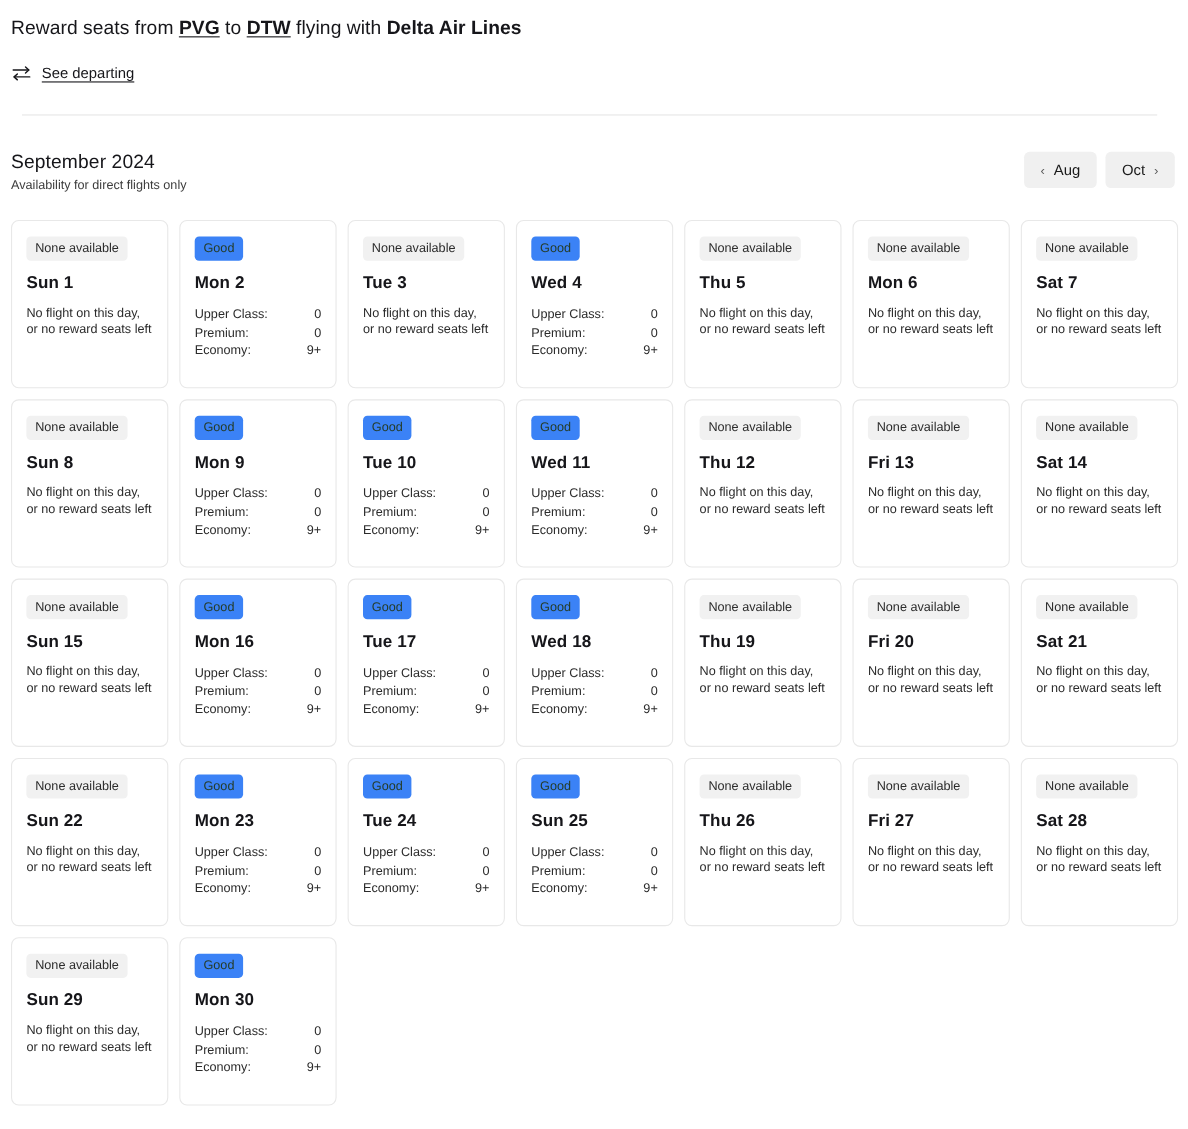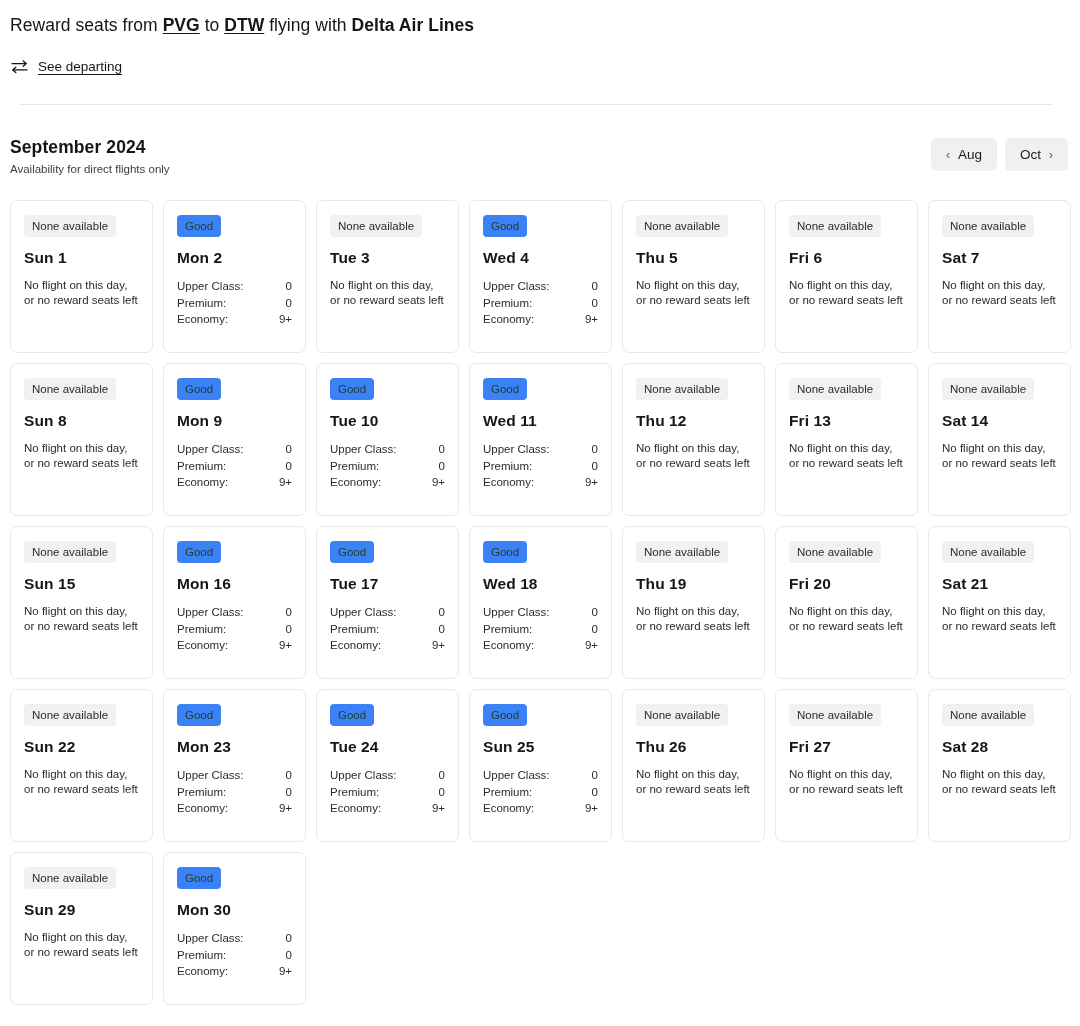--- a/index.html
+++ b/index.html
@@ -72,21 +72,21 @@
 
   
   .month-bar {
     display: flex;
     align-items: flex-start;
     justify-content: space-between;
     padding: 31px 12px 0 10px;
   }
   .month-title {
     font-size: 17.5px;
-    font-weight: 700;
+    font-weight: 400;
     color: #16161a;
     letter-spacing: 0.1px;
     line-height: 22px;
   }
   .month-sub {
     font-size: 11.5px;
     color: #3d3d3d;
     margin-top: 4px;
     line-height: 14px;
   }
@@ -283,21 +283,21 @@
           </div>
         </div>
       </div>
       <div class="day-card">
         <span class="badge none">None available</span>
         <div class="day-label">Thu 5</div>
         <div class="no-flight">No flight on this day, or no reward seats left</div>
       </div>
       <div class="day-card">
         <span class="badge none">None available</span>
-        <div class="day-label">Fri 6</div>
+        <div class="day-label">Mon 6</div>
         <div class="no-flight">No flight on this day, or no reward seats left</div>
       </div>
       <div class="day-card">
         <span class="badge none">None available</span>
         <div class="day-label">Sat 7</div>
         <div class="no-flight">No flight on this day, or no reward seats left</div>
       </div>
       <div class="day-card">
         <span class="badge none">None available</span>
         <div class="day-label">Sun 8</div>

